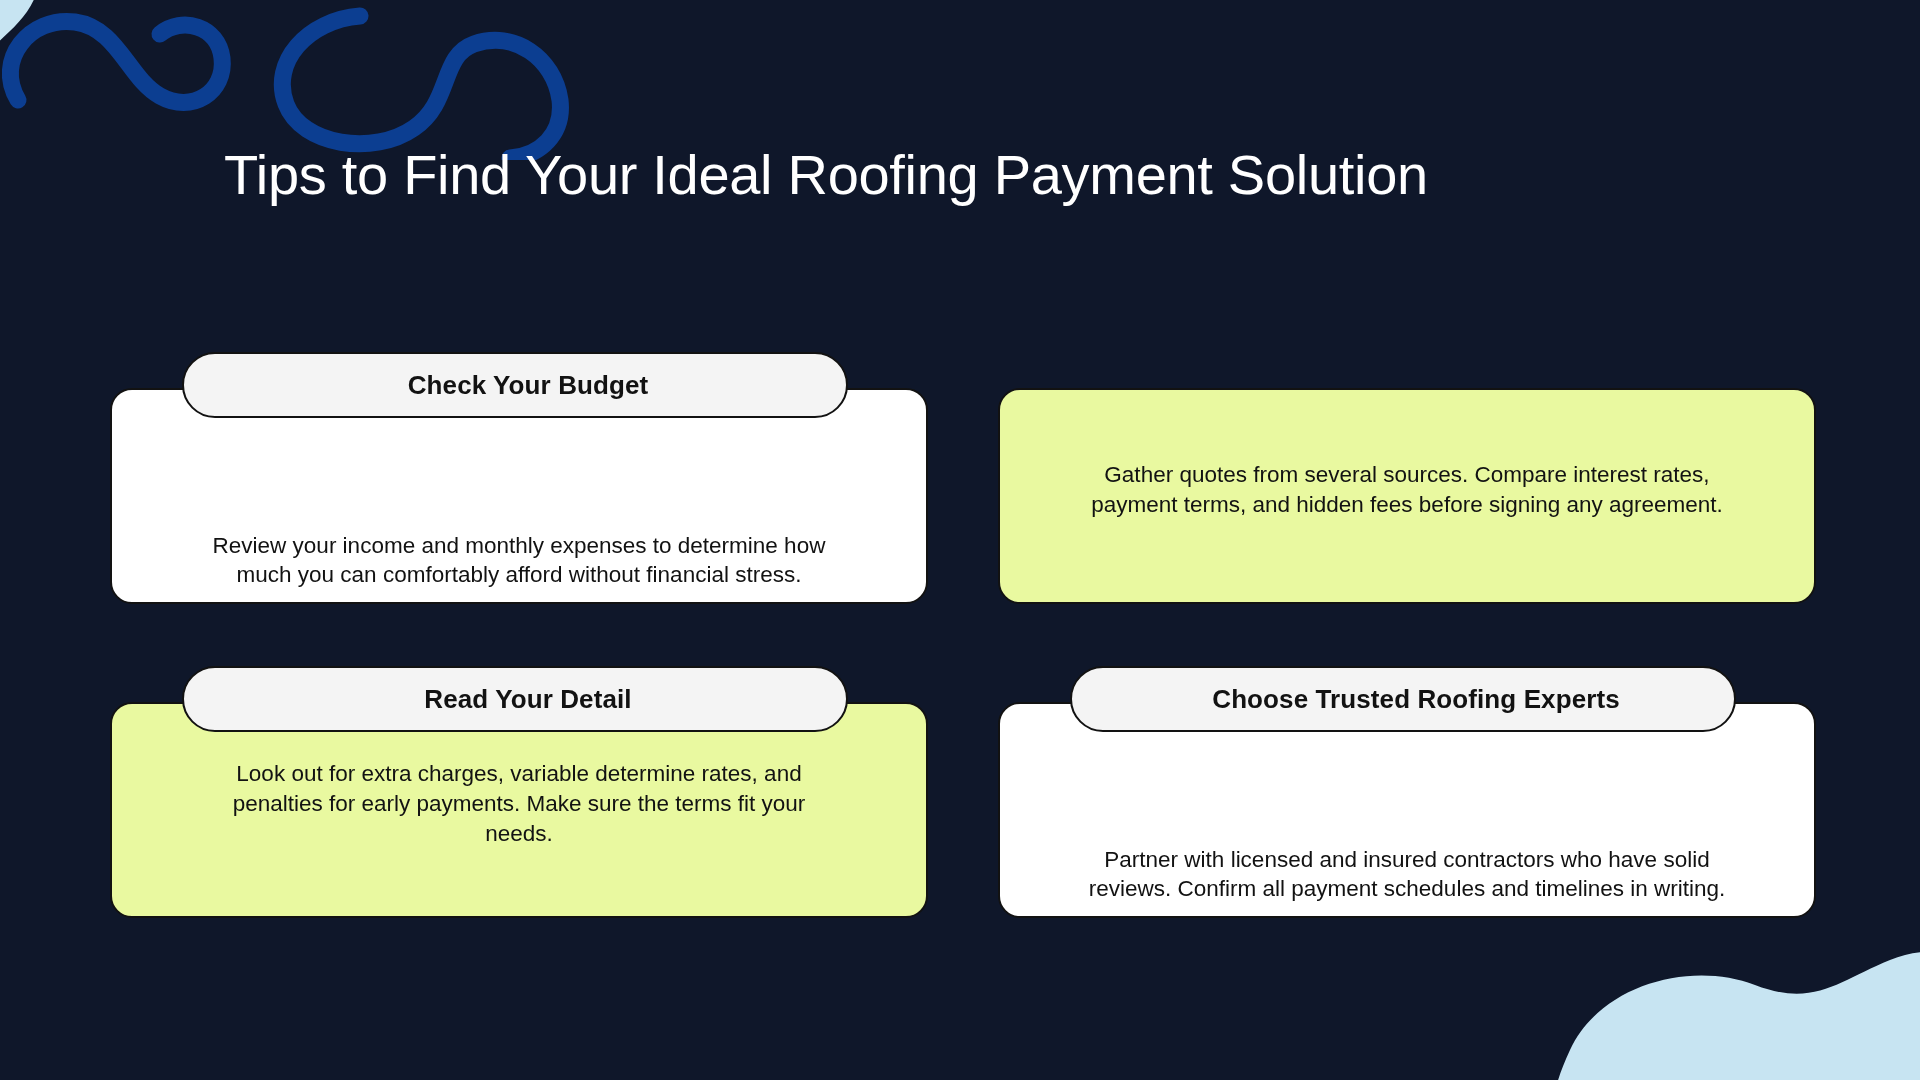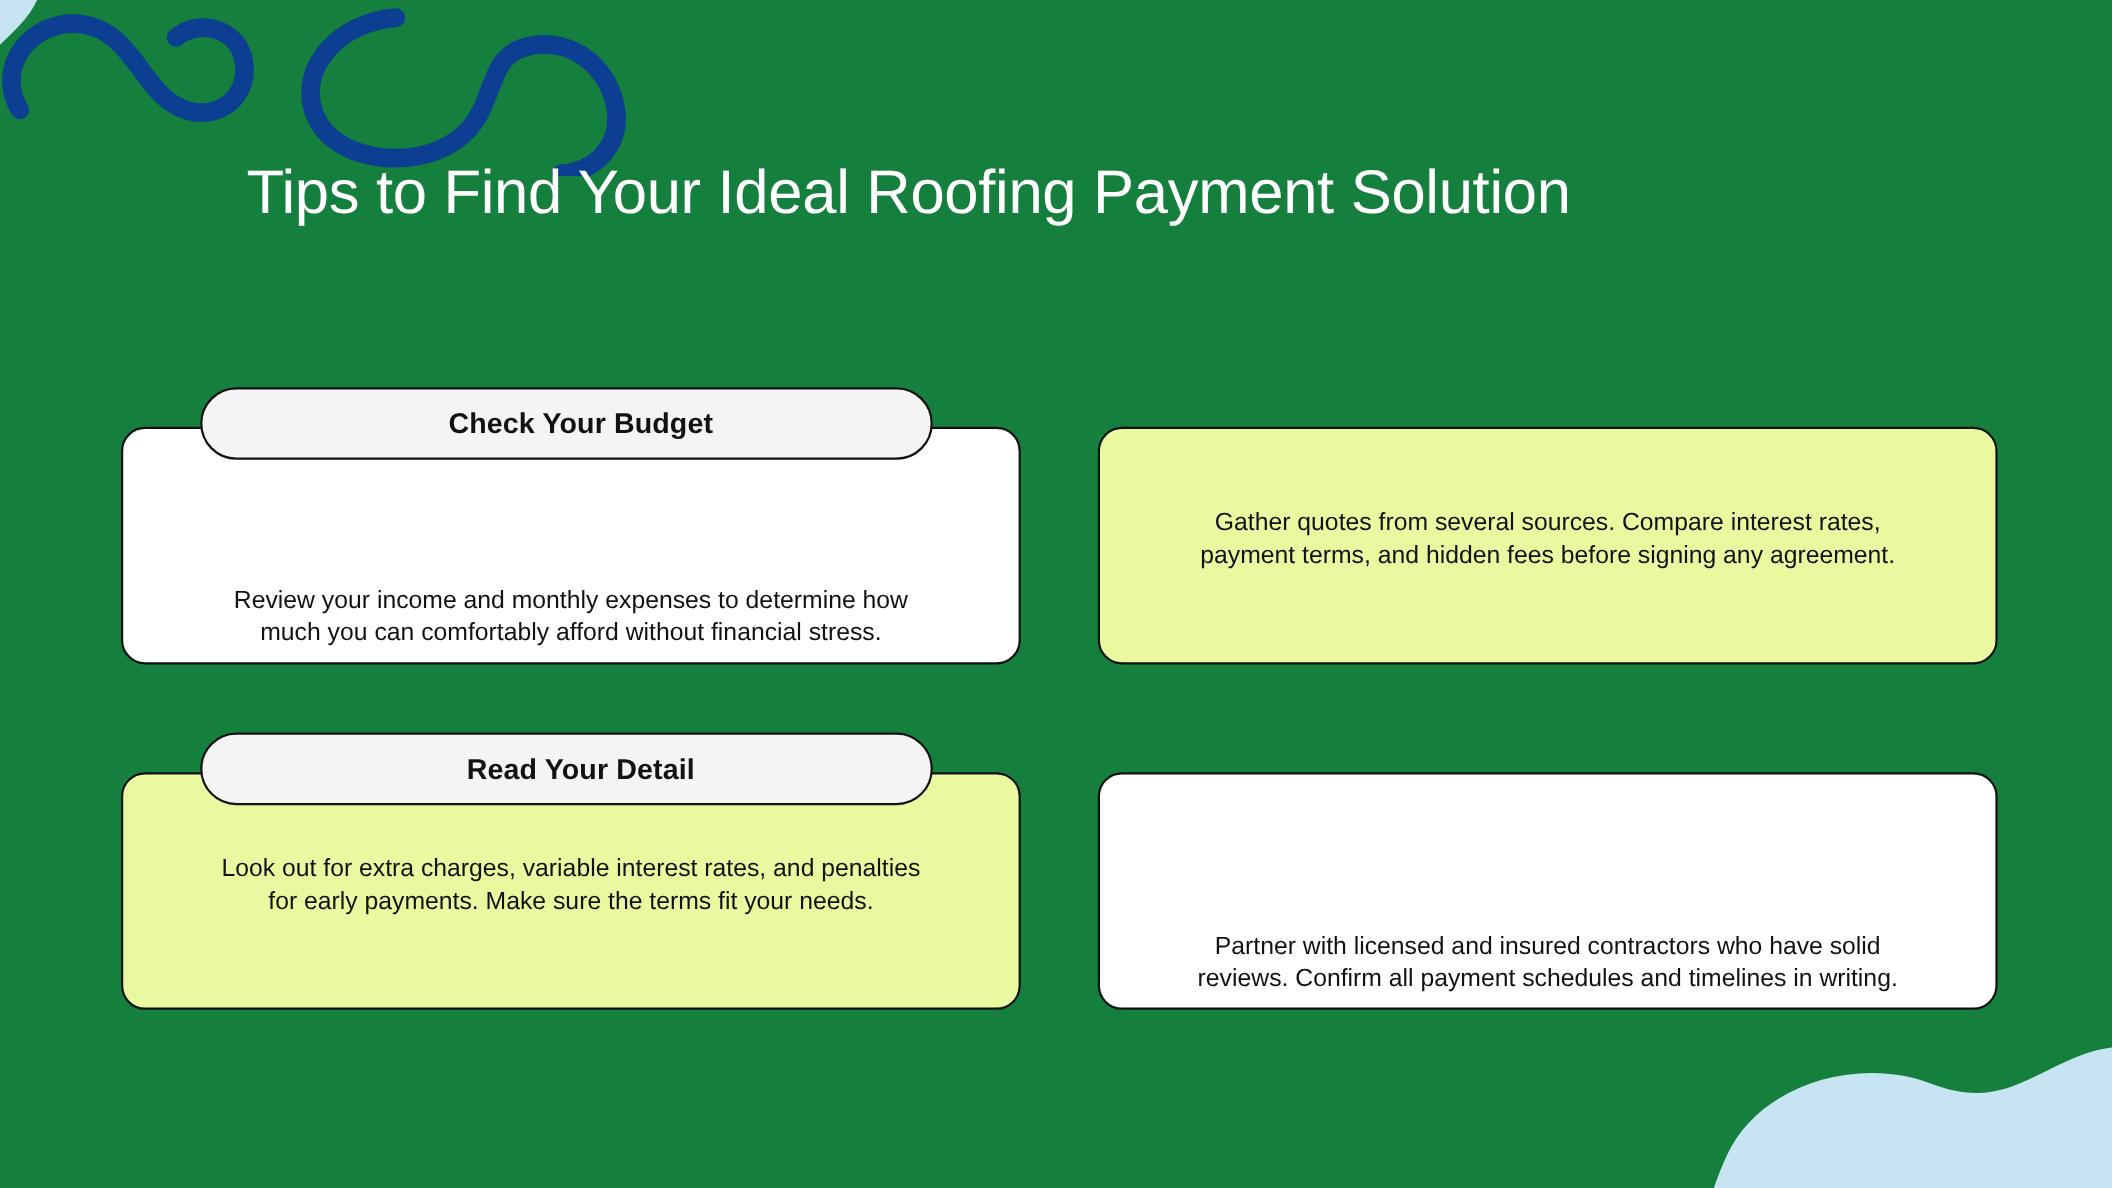--- a/index.html
+++ b/index.html
@@ -11,21 +11,21 @@
     height: 1080px;
     overflow: hidden;
     font-family: "Liberation Sans", sans-serif;
     background: #0a4cb0;
   }
 
   #stage {
     position: relative;
     width: 1920px;
     height: 1080px;
-    background: #15803d;
+    background: #0f172a;
     overflow: hidden;
   }
 
   
   .blob {
     position: absolute;
     pointer-events: none;
   }
   .blob-tl {
     top: -120px;
@@ -172,27 +172,30 @@
     </div>
 
     <div class="card">
       <div class="card-body lime">
         <div class="card-desc">Gather quotes from several sources. Compare interest rates, payment terms, and hidden fees before signing any agreement.</div>
       </div>
     </div>
 
     <div class="card">
       <div class="card-body lime">
-        <div class="card-desc">Look out for extra charges, variable interest rates, and penalties for early payments. Make sure the terms fit your needs.</div>
+        <div class="card-desc">Look out for extra charges, variable determine rates, and penalties for early payments. Make sure the terms fit your needs.</div>
       </div>
       <div class="card-header">
         <span class="card-title">Read Your Detail</span>
       </div>
     </div>
 
     <div class="card">
       <div class="card-body white">
         <div class="card-desc">Partner with licensed and insured contractors who have solid reviews. Confirm all payment schedules and timelines in writing.</div>
       </div>
+      <div class="card-header">
+        <span class="card-title">Choose Trusted Roofing Experts</span>
+      </div>
     </div>
 
   </div>
 </div>
 
 </body></html>

